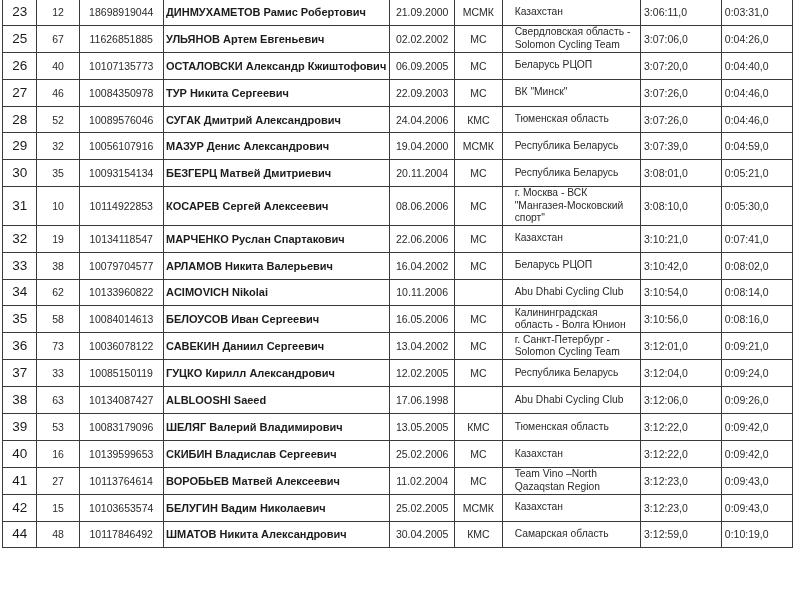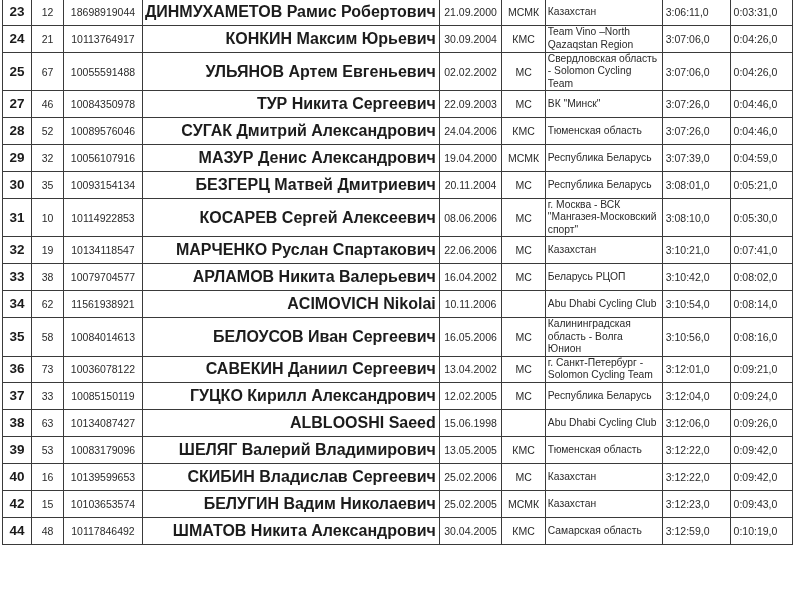--- a/index.html
+++ b/index.html
@@ -2,24 +2,24 @@
 <html><head>
 <meta charset="utf-8">
 <style>
   html, body { margin: 0; padding: 0; background: #ffffff; }
   body { width: 793px; height: 600px; overflow: hidden; position: relative;
          font-family: "Liberation Sans", sans-serif; color: #2a2a2a; }
   .sheet { position: absolute; left: 2px; top: -2px; }
   table { border-collapse: collapse; table-layout: fixed; }
   td { border: 1.4px solid #3a3a3a; height: 25.9px; padding: 0 3px; font-size: 10.5px;
        line-height: 12px; overflow: hidden; white-space: nowrap; }
-  td.place { font-weight: bold; font-size: 13.5px; text-align: center; color: #1a1a1a; }
+  td.place { font-weight: normal; font-size: 13.5px; text-align: center; color: #1a1a1a; }
   td.c { text-align: center; }
-  td.name { font-weight: bold; font-size: 16px; color: #1c1c1c; padding-left: 2px; text-align: right; }
-  td.team { white-space: normal; font-size: 10.3px; line-height: 12.5px; padding-left: 2px; }
+  td.name { font-weight: bold; font-size: 11px; color: #1c1c1c; padding-left: 2px; }
+  td.team { white-space: normal; font-size: 10.3px; line-height: 12.5px; padding-left: 12px; }
   td.time { text-align: left; }
   col.c1 { width: 35px; } col.c2 { width: 43px; } col.c3 { width: 85px; }
   col.c4 { width: 220px; } col.c5 { width: 65px; } col.c6 { width: 48px; }
   col.c7 { width: 140px; } col.c8 { width: 82px; } col.c9 { width: 72px; }
 </style>
 </head>
 <body>
 
 <div class="sheet">
   <table>
@@ -40,40 +40,40 @@
           <td class="c">12</td>
           <td class="c">18698919044</td>
           <td class="name">ДИНМУХАМЕТОВ Рамис Робертович</td>
           <td class="c">21.09.2000</td>
           <td class="c">МСМК</td>
           <td class="team">Казахстан</td>
           <td class="time">3:06:11,0</td>
           <td class="time">0:03:31,0</td>
         </tr>
         <tr>
-          <td class="place">24</td>
-          <td class="c">21</td>
-          <td class="c">10113764917</td>
-          <td class="name">КОНКИН Максим Юрьевич</td>
-          <td class="c">30.09.2004</td>
-          <td class="c">КМС</td>
-          <td class="team">Team Vino –North Qazaqstan Region</td>
-          <td class="time">3:07:06,0</td>
-          <td class="time">0:04:26,0</td>
-        </tr>
-        <tr>
           <td class="place">25</td>
           <td class="c">67</td>
-          <td class="c">10055591488</td>
+          <td class="c">11626851885</td>
           <td class="name">УЛЬЯНОВ Артем Евгеньевич</td>
           <td class="c">02.02.2002</td>
           <td class="c">МС</td>
           <td class="team">Свердловская область - Solomon Cycling Team</td>
           <td class="time">3:07:06,0</td>
           <td class="time">0:04:26,0</td>
+        </tr>
+        <tr>
+          <td class="place">26</td>
+          <td class="c">40</td>
+          <td class="c">10107135773</td>
+          <td class="name">ОСТАЛОВСКИ Александр Кжиштофович</td>
+          <td class="c">06.09.2005</td>
+          <td class="c">МС</td>
+          <td class="team">Беларусь РЦОП</td>
+          <td class="time">3:07:20,0</td>
+          <td class="time">0:04:40,0</td>
         </tr>
         <tr>
           <td class="place">27</td>
           <td class="c">46</td>
           <td class="c">10084350978</td>
           <td class="name">ТУР Никита Сергеевич</td>
           <td class="c">22.09.2003</td>
           <td class="c">МС</td>
           <td class="team">ВК "Минск"</td>
           <td class="time">3:07:26,0</td>
@@ -141,21 +141,21 @@
           <td class="name">АРЛАМОВ Никита Валерьевич</td>
           <td class="c">16.04.2002</td>
           <td class="c">МС</td>
           <td class="team">Беларусь РЦОП</td>
           <td class="time">3:10:42,0</td>
           <td class="time">0:08:02,0</td>
         </tr>
         <tr>
           <td class="place">34</td>
           <td class="c">62</td>
-          <td class="c">11561938921</td>
+          <td class="c">10133960822</td>
           <td class="name">ACIMOVICH Nikolai</td>
           <td class="c">10.11.2006</td>
           <td class="c"></td>
           <td class="team">Abu Dhabi Cycling Club</td>
           <td class="time">3:10:54,0</td>
           <td class="time">0:08:14,0</td>
         </tr>
         <tr>
           <td class="place">35</td>
           <td class="c">58</td>
@@ -187,21 +187,21 @@
           <td class="c">МС</td>
           <td class="team">Республика Беларусь</td>
           <td class="time">3:12:04,0</td>
           <td class="time">0:09:24,0</td>
         </tr>
         <tr>
           <td class="place">38</td>
           <td class="c">63</td>
           <td class="c">10134087427</td>
           <td class="name">ALBLOOSHI Saeed</td>
-          <td class="c">15.06.1998</td>
+          <td class="c">17.06.1998</td>
           <td class="c"></td>
           <td class="team">Abu Dhabi Cycling Club</td>
           <td class="time">3:12:06,0</td>
           <td class="time">0:09:26,0</td>
         </tr>
         <tr>
           <td class="place">39</td>
           <td class="c">53</td>
           <td class="c">10083179096</td>
           <td class="name">ШЕЛЯГ Валерий Владимирович</td>
@@ -216,20 +216,31 @@
           <td class="c">16</td>
           <td class="c">10139599653</td>
           <td class="name">СКИБИН Владислав Сергеевич</td>
           <td class="c">25.02.2006</td>
           <td class="c">МС</td>
           <td class="team">Казахстан</td>
           <td class="time">3:12:22,0</td>
           <td class="time">0:09:42,0</td>
         </tr>
         <tr>
+          <td class="place">41</td>
+          <td class="c">27</td>
+          <td class="c">10113764614</td>
+          <td class="name">ВОРОБЬЕВ Матвей Алексеевич</td>
+          <td class="c">11.02.2004</td>
+          <td class="c">МС</td>
+          <td class="team">Team Vino –North Qazaqstan Region</td>
+          <td class="time">3:12:23,0</td>
+          <td class="time">0:09:43,0</td>
+        </tr>
+        <tr>
           <td class="place">42</td>
           <td class="c">15</td>
           <td class="c">10103653574</td>
           <td class="name">БЕЛУГИН Вадим Николаевич</td>
           <td class="c">25.02.2005</td>
           <td class="c">МСМК</td>
           <td class="team">Казахстан</td>
           <td class="time">3:12:23,0</td>
           <td class="time">0:09:43,0</td>
         </tr>

